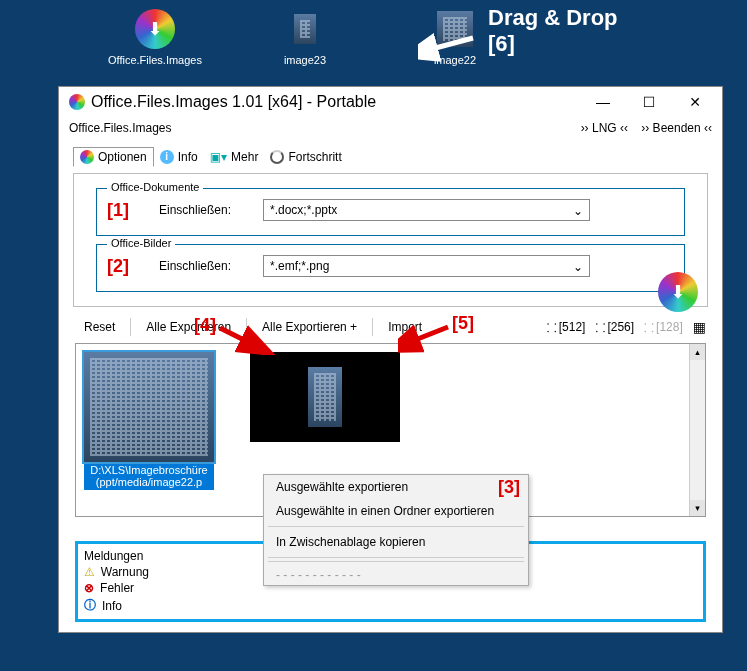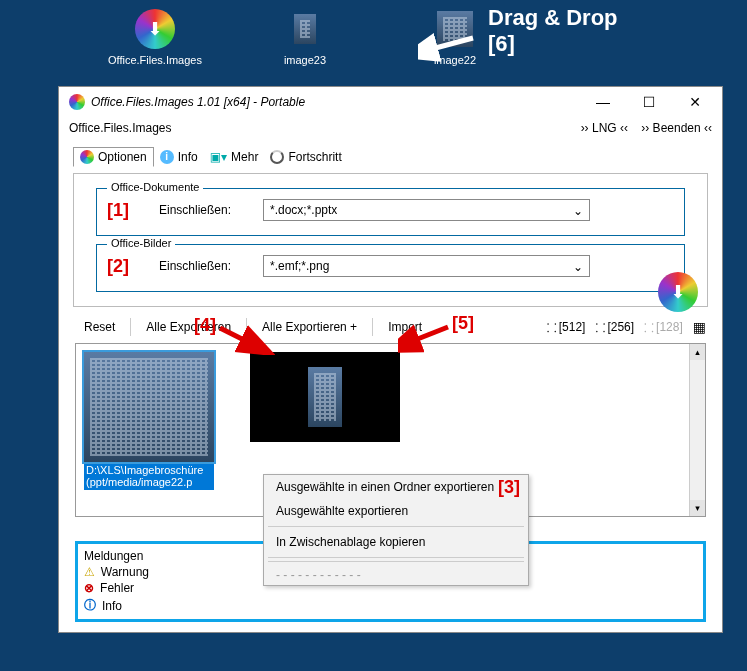--- a/index.html
+++ b/index.html
@@ -8,21 +8,21 @@
 .desktop-icons { position:absolute; top:8px; left:0; display:flex; gap:60px; padding-left:110px; }
 .desk-icon { display:flex; flex-direction:column; align-items:center; color:#fff; font-size:11px; cursor:pointer; width:90px; text-align:center;}
 .desk-icon .thumb { width:42px; height:42px; margin-bottom:4px; display:flex; align-items:center; justify-content:center;}
 .annotation-text { position:absolute; color:#fff; font-family:"Comic Sans MS",cursive; font-size:22px; font-weight:bold; line-height:1.2;}
 
 .arrow { position:absolute; }
 
 .window { position:absolute; top:86px; left:58px; width:665px; background:#fff; border:1px solid #888; font-size:12px; color:#000; }
 .titlebar { display:flex; align-items:center; height:30px; padding:0 4px; background:#fff; }
 .titlebar .app-icon{ width:16px; height:16px; margin:0 6px; }
-.titlebar .title{ flex:1; font-size:12px;font-style:italic; }
+.titlebar .title{ flex:1; font-size:16px; }
 .win-controls { display:flex; }
 .win-controls div { width:46px; height:30px; display:flex; align-items:center; justify-content:center; font-size:14px; cursor:pointer;}
 
 .menubar { display:flex; justify-content:space-between; padding:4px 10px 8px; font-size:12px; }
 .menubar .right a{ margin-left:10px; cursor:pointer;}
 
 .tabs { display:flex; padding:0 14px; margin-top:4px;}
 .tab { display:flex; align-items:center; gap:4px; padding:2px 6px; cursor:pointer; font-size:12px;}
 .tab.active{ border:1px solid #999; border-bottom:1px solid #fff; background:#fff;}
 .tab-icon{ width:14px; height:14px; display:inline-block; border-radius:50%; }
@@ -40,21 +40,21 @@
 .tbtn{ padding:2px 8px; font-size:12px; cursor:pointer; border:1px solid transparent;}
 .sep{ width:1px; height:18px; background:#ccc;}
 .toolbar-right{ margin-left:auto; display:flex; align-items:center; gap:10px; font-size:12px;}
 .toolbar-right .opt{ display:flex; align-items:center; gap:2px; cursor:pointer;}
 .toolbar-right .disabled{ color:#aaa;}
 
 .gallery{ border:1px solid #999; margin:0 16px; height:174px; position:relative; background:#fff; padding:8px; display:flex; gap:36px; align-items:flex-start; overflow:hidden;}
 .gallery-item{ display:flex; flex-direction:column; align-items:stretch; width:130px;}
 .gallery-item .img{ height:110px; width:130px; }
 .gallery-item.sel .img{ outline:2px solid #3a9bdc;}
-.gallery-item .cap{ font-size:11px; padding:2px; white-space:normal; word-break:break-all;}
+.gallery-item .cap{ font-size:11px; text-align:center; padding:2px; white-space:normal; word-break:break-all;}
 .gallery-item.sel .cap{ background:#0078d7; color:#fff;}
 .vscroll{ position:absolute; right:0; top:0; bottom:0; width:16px; background:#f0f0f0; border-left:1px solid #ccc;}
 .vscroll .up,.vscroll .dn{ height:16px; text-align:center; font-size:9px; line-height:16px; background:#e4e4e4;}
 .vscroll .dn{ position:absolute; bottom:0; width:100%;}
 
 .context-menu{ position:absolute; top:474px; left:263px; width:266px; background:#f2f2f2; border:1px solid #aaa; box-shadow:2px 2px 4px rgba(0,0,0,.2); font-size:12px; z-index:20;}
 .context-menu .mi{ padding:5px 12px; cursor:pointer;}
 .context-menu hr{ margin:3px 4px; border:none; border-top:1px solid #ccc;}
 .context-menu .dots{ color:#999; padding:3px 12px;}
 
@@ -264,20 +264,20 @@
   </div>
 </div>
 
 <div style="position:absolute; top:272px; left:658px; width:40px; height:40px;">
   <div class="rainbow-circle" style="position:relative;">
       <span style="position:absolute;inset:0;display:flex;align-items:center;justify-content:center;color:#fff;font-size:18px;">⬇</span>
     </div>
 </div>
 
 <div class="context-menu">
+  <div class="mi">Ausgewählte exportieren</div>
   <div class="mi">Ausgewählte in einen Ordner exportieren</div>
-  <div class="mi">Ausgewählte exportieren</div>
   <hr>
   <div class="mi">In Zwischenablage kopieren</div>
   <hr>
   <hr>
   <div class="dots">- - - - - - - - - - - -</div>
 </div>
 
 </body></html>

